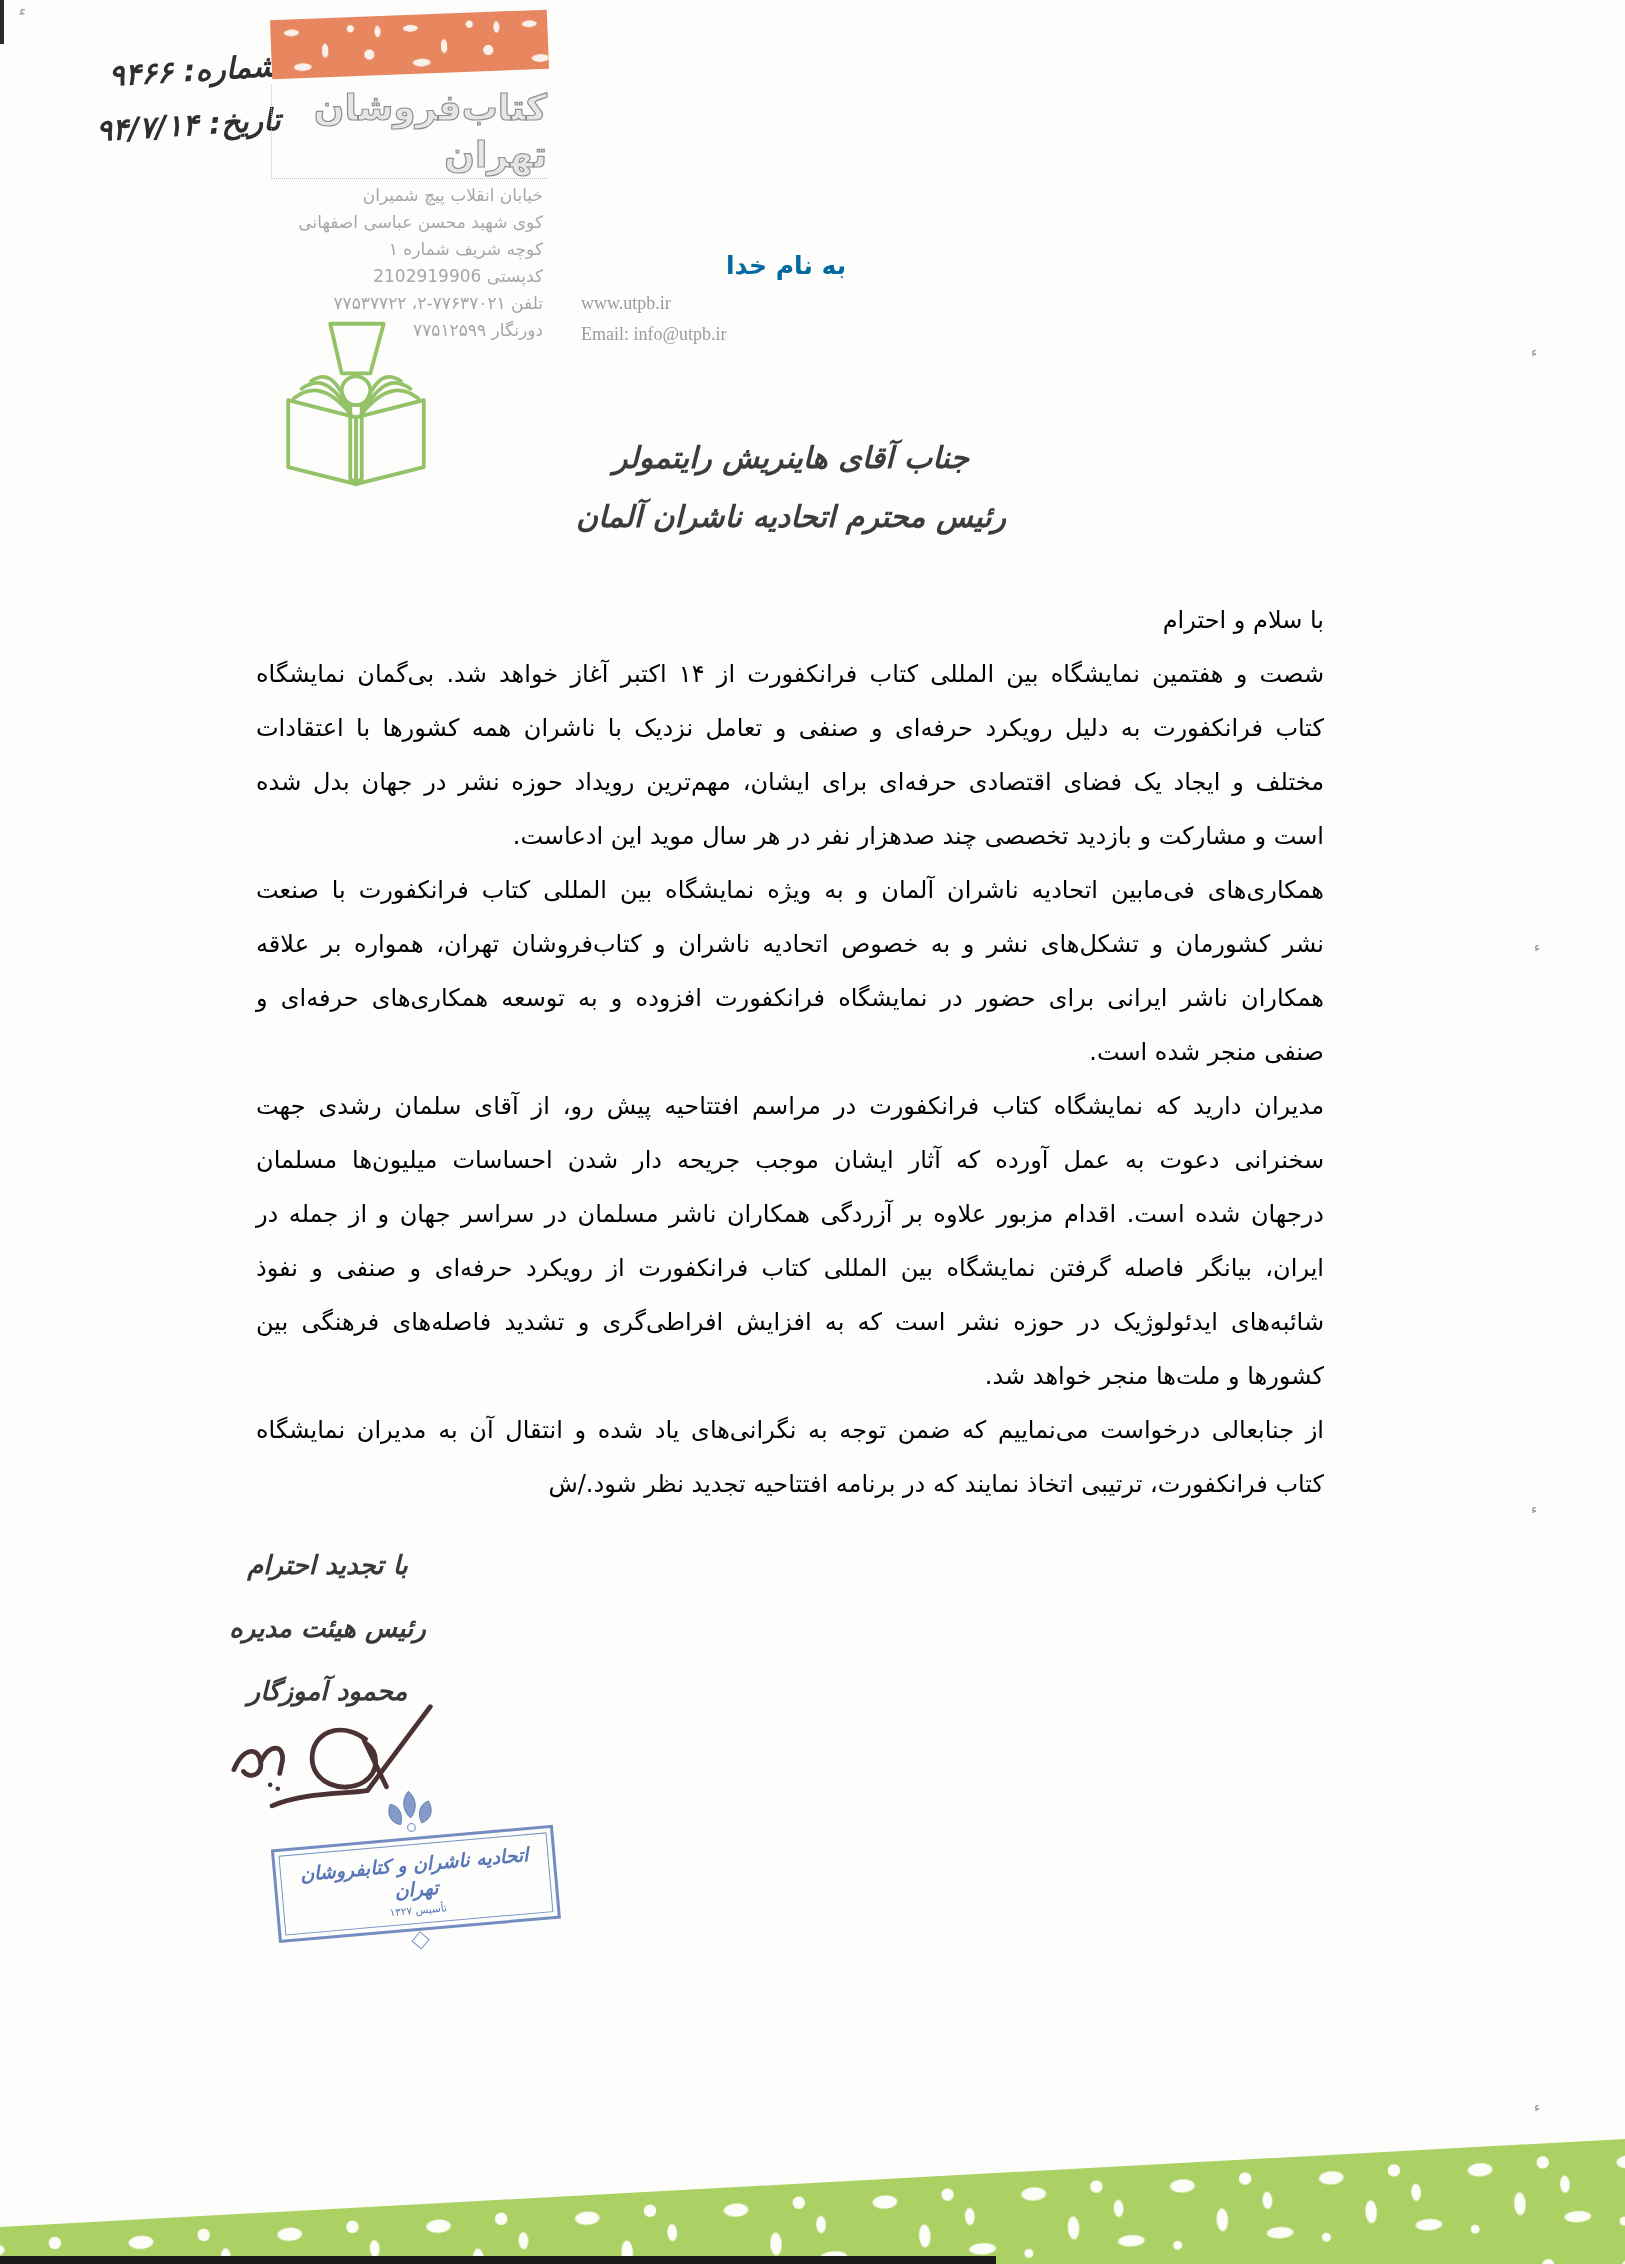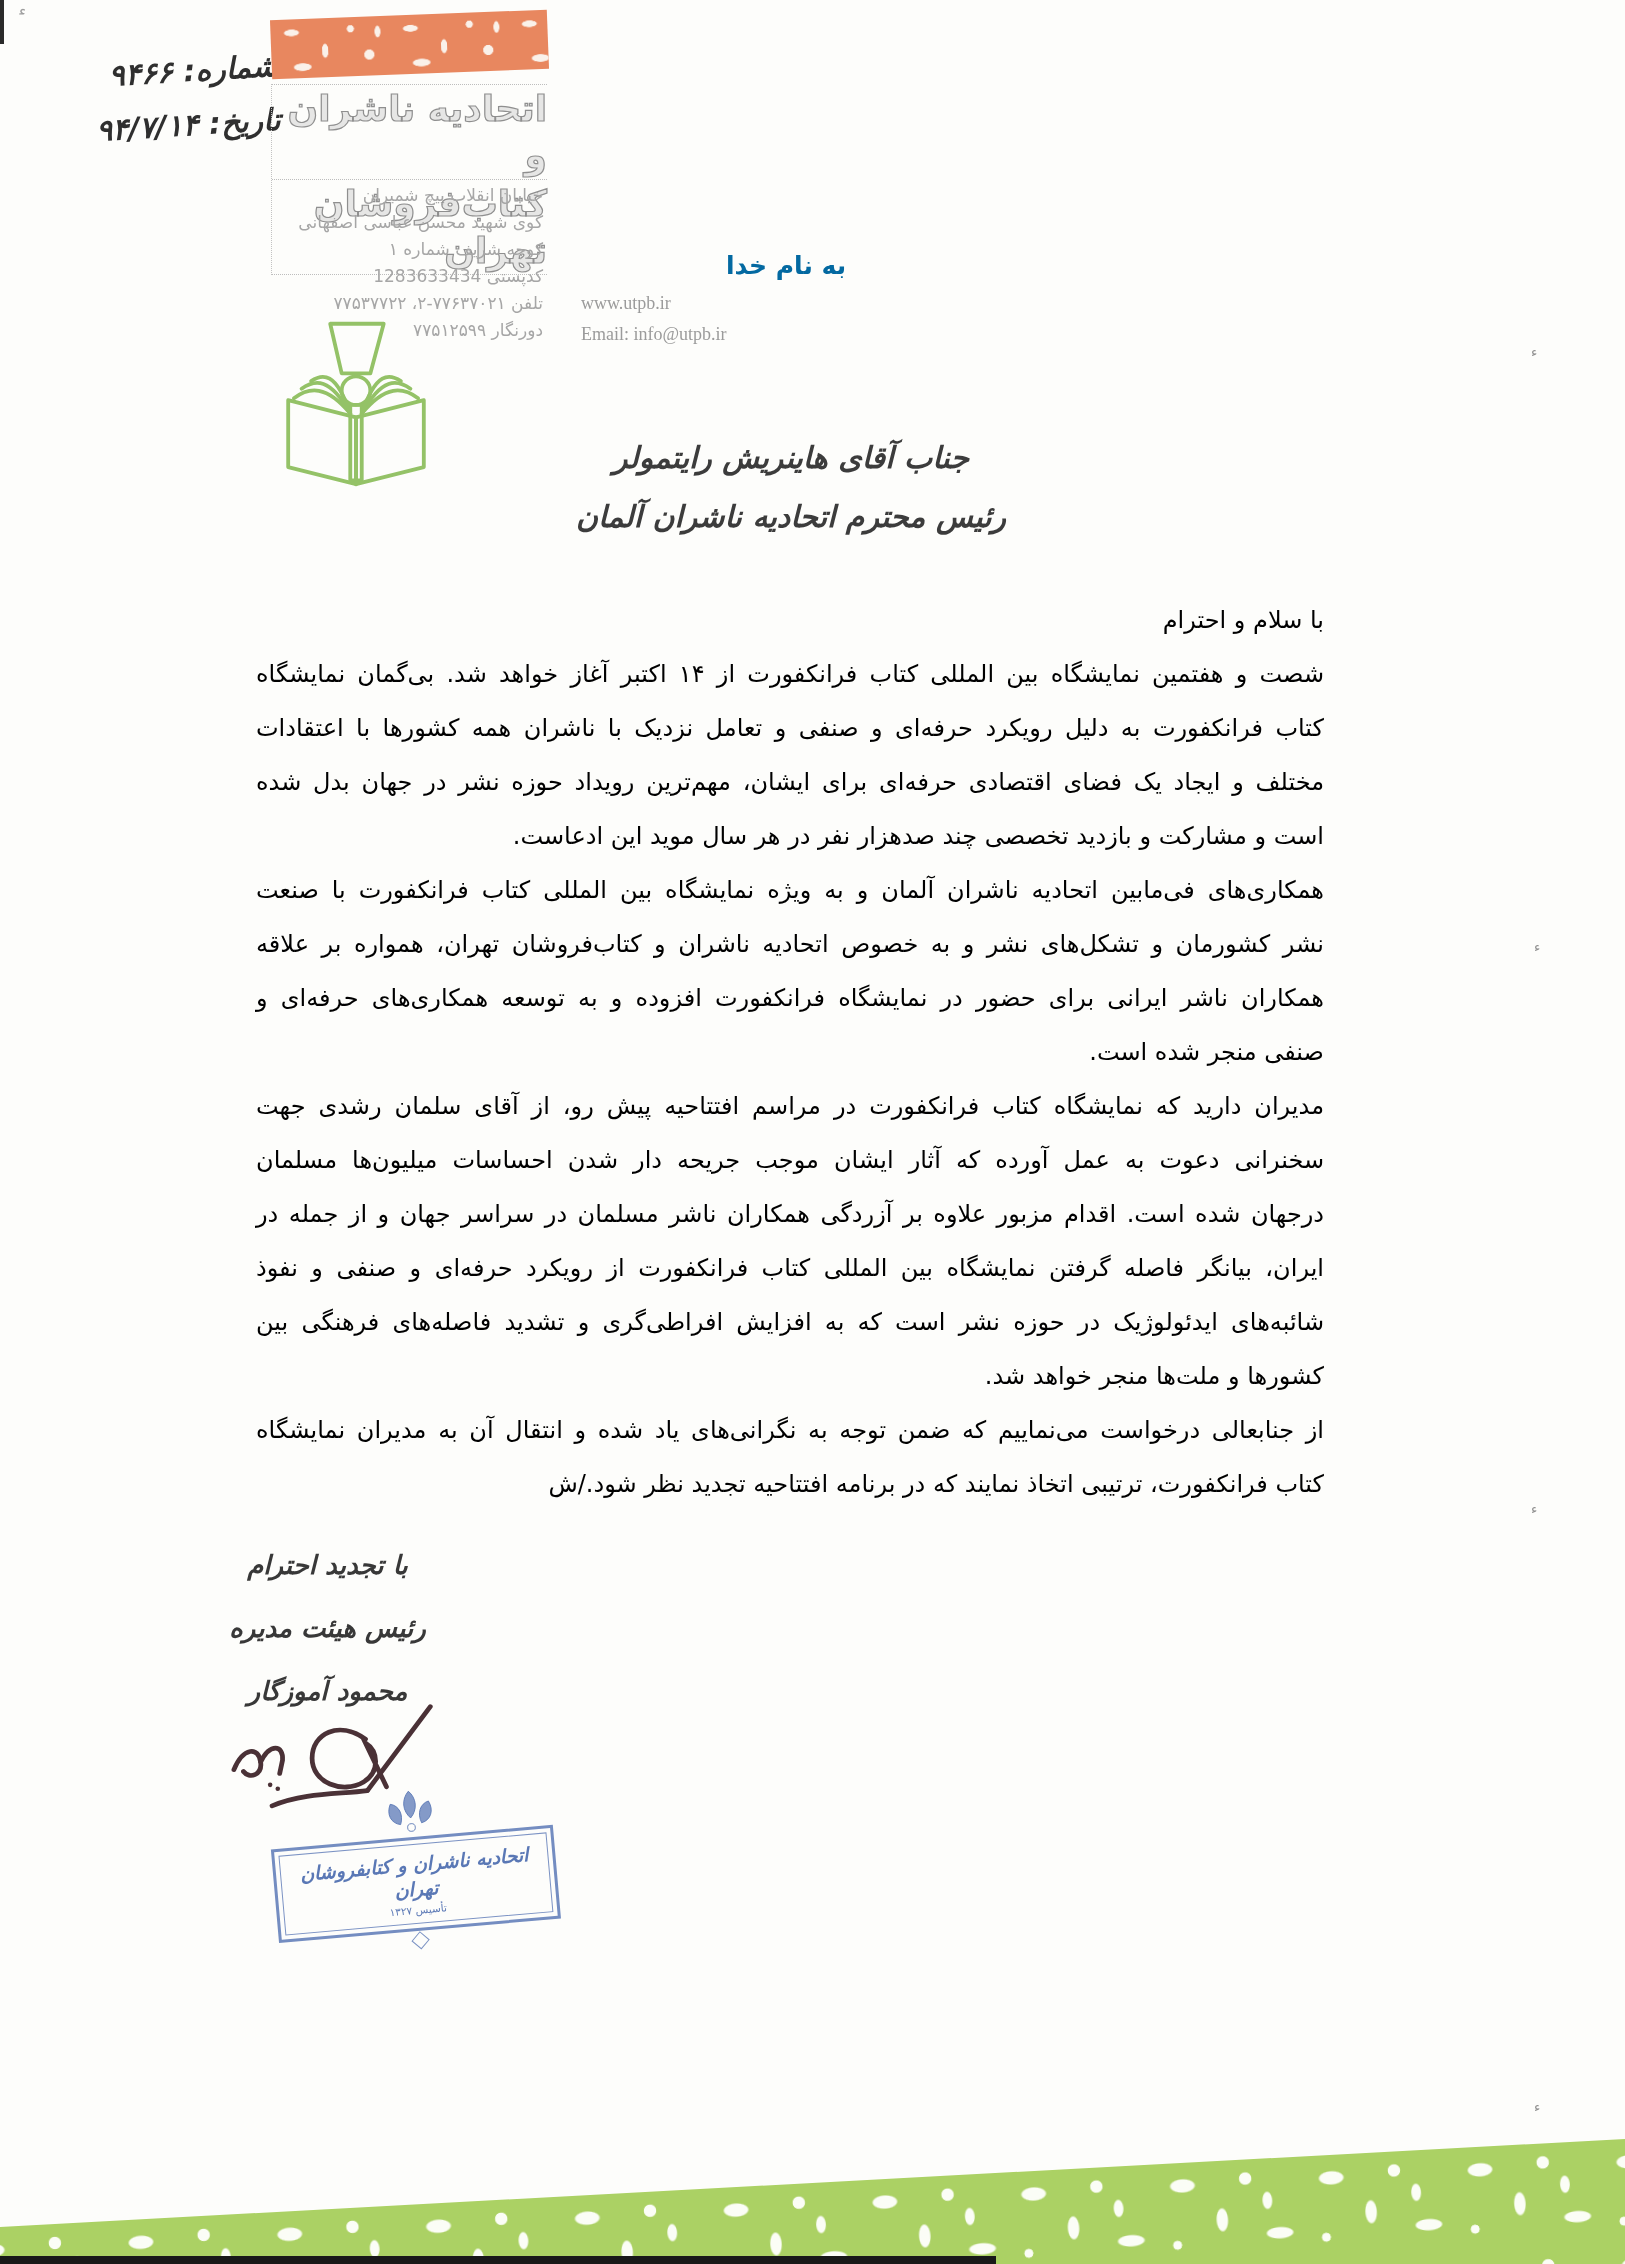--- a/index.html
+++ b/index.html
@@ -134,29 +134,28 @@
   <div class="side-mark" style="left:1534px; top:2099px;">ء</div>
 
   <div class="refdate">
     <div>شماره: ۹۴۶۶</div>
     <div>تاریخ: ۹۴/۷/۱۴</div>
   </div>
 
   <div class="orange-band"></div>
 
   <div class="orgname">
-    <div class="org-line first">اتحادیه ناشران و</div>
     <div class="org-line">کتاب‌فروشان تهران</div>
   </div>
 
   <div class="addr">
     <div>خیابان انقلاب پیچ شمیران</div>
     <div>کوی شهید محسن عباسی اصفهانی</div>
     <div>کوچه شریف شماره ۱</div>
-    <div>کدپستی 1283633434</div>
+    <div>کدپستی 2102919906</div>
     <div>تلفن ۷۷۶۳۷۰۲۱-۲، ۷۷۵۳۷۷۲۲</div>
     <div>دورنگار ۷۷۵۱۲۵۹۹</div>
   </div>
 
   <div class="webmail">
     <div>www.utpb.ir</div>
     <div>Email: info@utpb.ir</div>
   </div>
 
   <div class="bismillah">به نام خدا</div>

